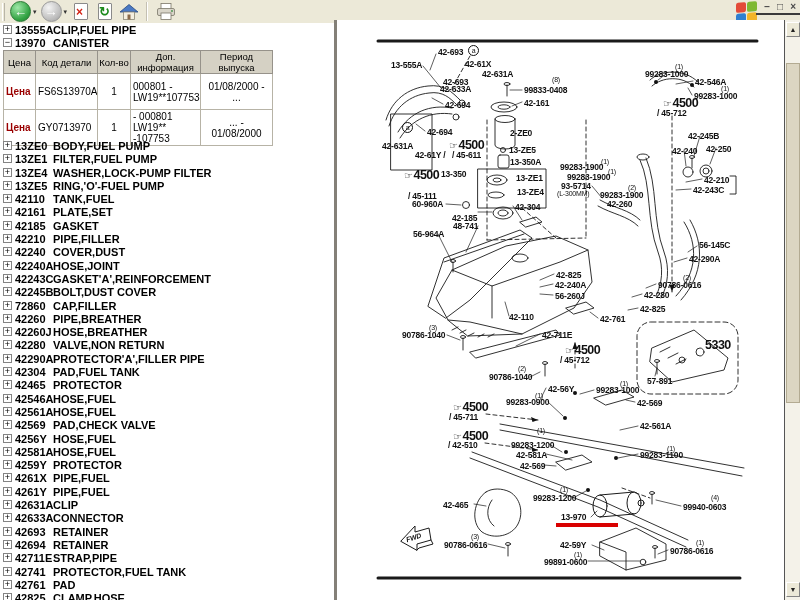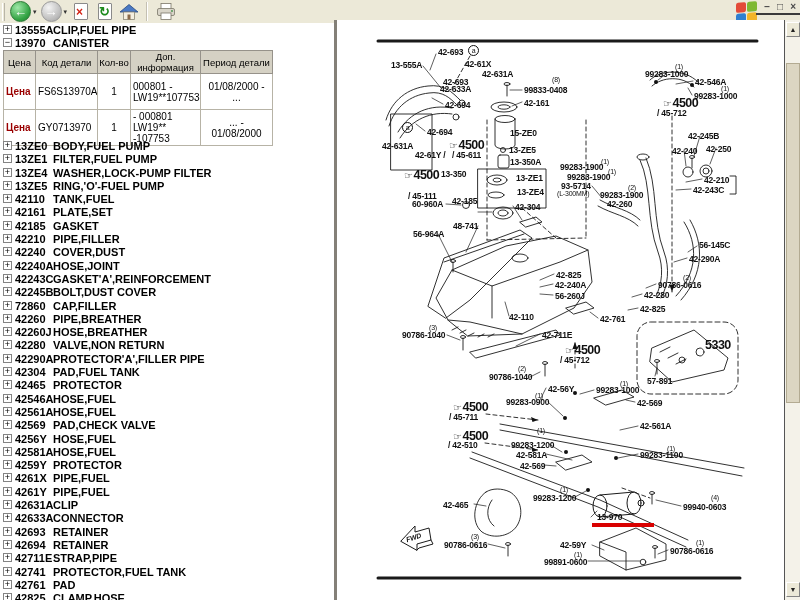--- a/index.html
+++ b/index.html
@@ -140,21 +140,21 @@
         <col style="width:33px">
         <col style="width:70px">
         <col style="width:72px">
       </colgroup>
     <thead>
       <tr>
         <th>Цена</th>
         <th>Код детали</th>
         <th>Кол-во</th>
         <th>Доп. информация</th>
-        <th>Период детали</th>
+        <th>Период выпуска</th>
       </tr>
     </thead>
     <tbody>
       <tr>
         <td class="c-price">Цена</td>
         <td>FS6S13970A</td>
         <td class="c-qty">1</td>
         <td class="c-info">000801 -
 LW19**107753-</td>
         <td class="c-period">01/08/2000 - ...</td>
@@ -582,27 +582,27 @@
     <span class="dl" style="left: 445px; top: 101px;">42-694</span>
     <span class="dl circ" style="left: 402px; top: 122px;">a</span>
     <span class="dl" style="left: 427px; top: 128px;">42-694</span>
     <span class="dl" style="left: 382px; top: 142px;">42-631A</span>
     <span class="dl" style="left: 415px; top: 151px;">42-61Y /</span>
     <span class="dl lg" style="left: 449px; top: 139px;"><span class="hand">☞</span>4500</span>
     <span class="dl" style="left: 452px; top: 151px;">/ 45-611</span>
     <span class="dl lg" style="left: 404px; top: 169px;"><span class="hand">☞</span>4500</span>
     <span class="dl" style="left: 408px; top: 192px;">/ 45-111</span>
     <span class="dl" style="left: 441px; top: 170px;">13-350</span>
-    <span class="dl" style="left: 510px; top: 129px;">15-ZE0</span>
+    <span class="dl" style="left: 510px; top: 129px;">2-ZE0</span>
     <span class="dl" style="left: 509px; top: 146px;">13-ZE5</span>
     <span class="dl" style="left: 510px; top: 158px;">13-350A</span>
     <span class="dl" style="left: 516px; top: 174px;">13-ZE1</span>
     <span class="dl" style="left: 517px; top: 188px; text-align: right;">13-ZE4</span>
     <span class="dl" style="left: 412px; top: 200px;">60-960A</span>
-    <span class="dl" style="left: 452px; top: 197px;">42-185</span>
+    <span class="dl" style="left: 452px; top: 214px;">42-185</span>
     <span class="dl" style="left: 515px; top: 203px;">42-304</span>
     <span class="dl" style="left: 453px; top: 222px;">48-741</span>
     <span class="dl" style="left: 413px; top: 230px;">56-964A</span>
     <span class="dl sm" style="left: 675px; top: 63px;">(1)</span>
     <span class="dl" style="left: 645px; top: 70px;">99283-1000</span>
     <span class="dl" style="left: 695px; top: 78px;">42-546A</span>
     <span class="dl sm" style="left: 721px; top: 85px;">(1)</span>
     <span class="dl" style="left: 694px; top: 92px;">99283-1000</span>
     <span class="dl lg" style="left: 663px; top: 97px;"><span class="hand">☞</span>4500</span>
     <span class="dl" style="left: 657px; top: 109px;">/ 45-712</span>
@@ -659,21 +659,21 @@
     <span class="dl" style="left: 640px; top: 451px;">99283-1100</span>
     <span class="dl sm" style="left: 711px; top: 494px;">(4)</span>
     <span class="dl" style="left: 683px; top: 503px;">99940-0603</span>
     <span class="dl sm" style="left: 696px; top: 539px;">(1)</span>
     <span class="dl" style="left: 670px; top: 547px;">90786-0616</span>
     <span class="dl sm" style="left: 560px; top: 486px;">(1)</span>
     <span class="dl" style="left: 533px; top: 494px;">99283-1200</span>
     <span class="dl" style="left: 443px; top: 501px;">42-465</span>
     <span class="dl sm" style="left: 471px; top: 533px;">(3)</span>
     <span class="dl" style="left: 444px; top: 541px;">90786-0616</span>
-    <span class="dl hl" style="left: 561px; top: 513px; margin-left: 36px;">13-970</span>
+    <span class="dl hl" style="left: 561px; top: 513px;">13-970</span>
     <span class="dl" style="left: 560px; top: 541px;">42-59Y</span>
     <span class="dl sm" style="left: 574px; top: 551px;">(1)</span>
     <span class="dl" style="left: 544px; top: 558px;">99891-0600</span>
     <span class="dl fwd" style="left: 406px; top: 534px;">FWD</span>
   </div>
 
 <div class="scrollbar">
   <div class="sb-btn sb-up">▲</div>
   <div class="sb-thumb"></div>
   <div class="sb-btn sb-down">▼</div>

